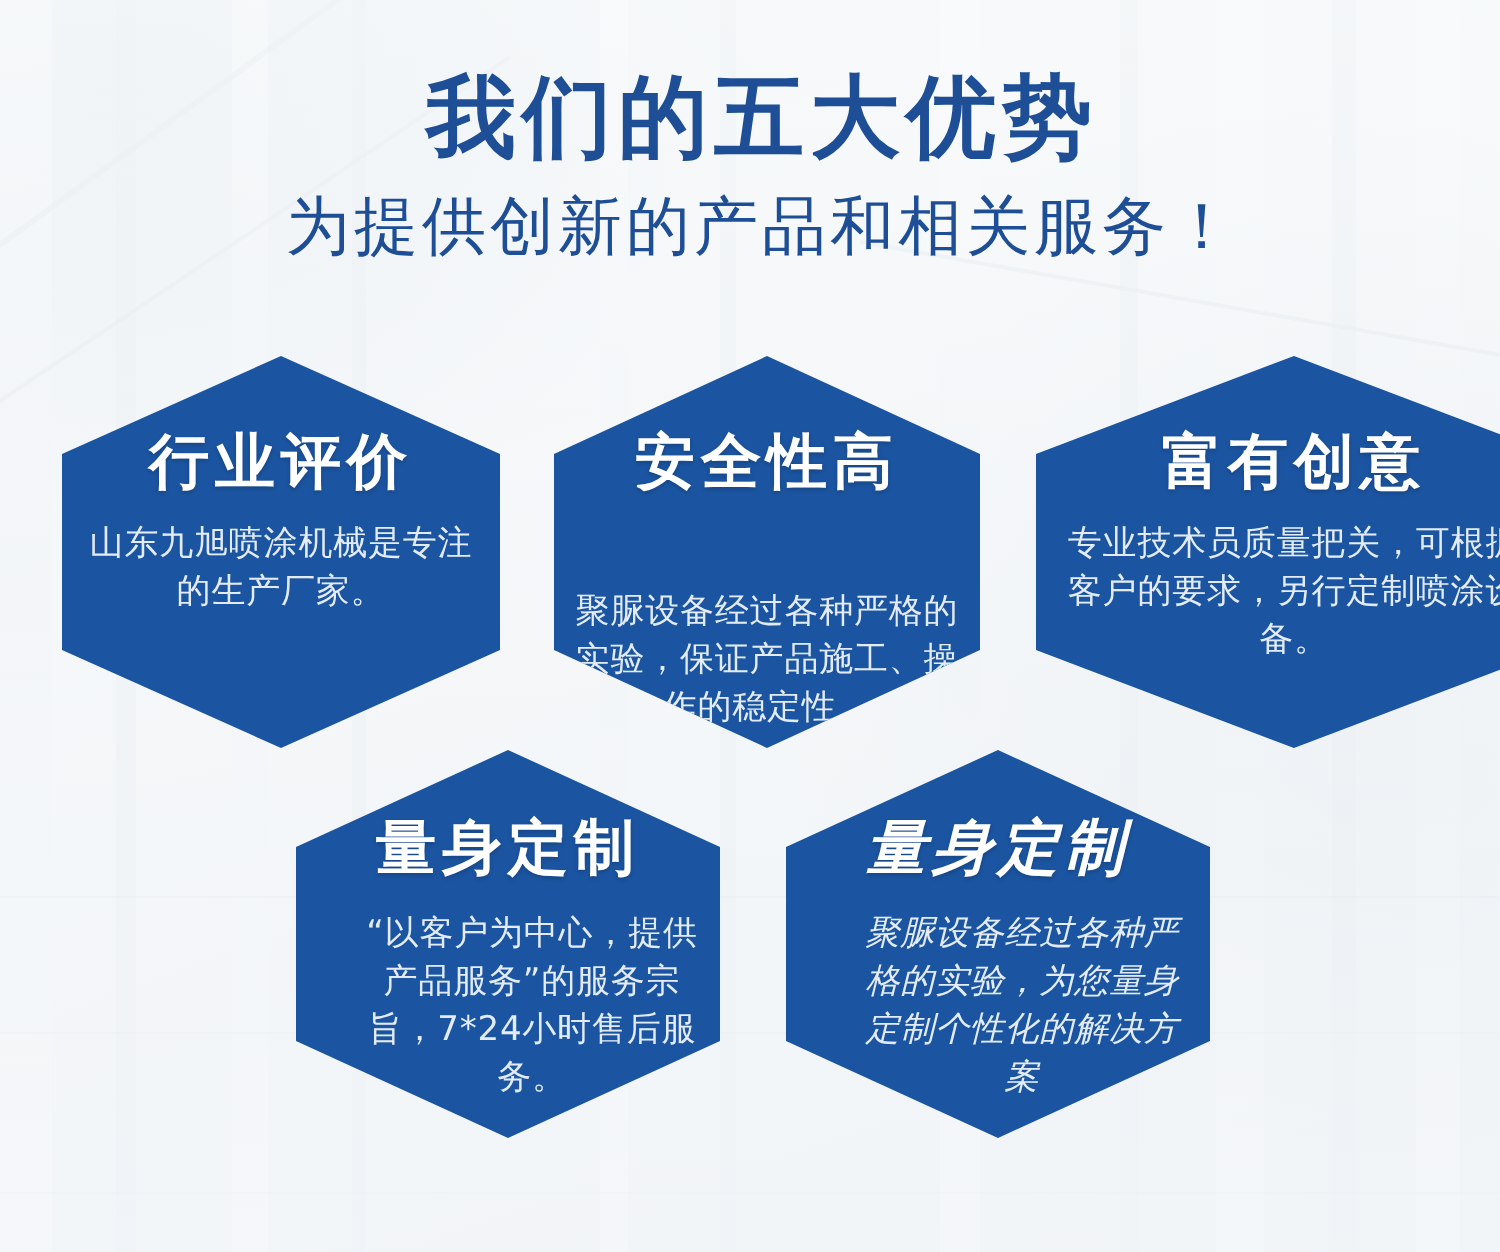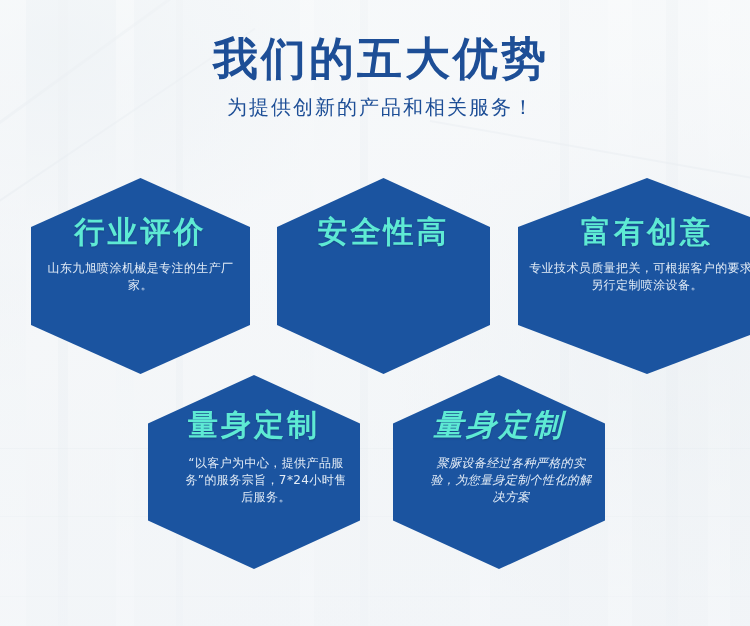--- a/index.html
+++ b/index.html
@@ -70,21 +70,21 @@
     font-family:"DejaVu Sans","Liberation Sans",sans-serif;
     font-size:45px;
     font-weight:700;
     letter-spacing:3px;
     color:#1d4e96;
     line-height:1.1;
   }
 
   .subtitle {
     margin-top:12px;
-    font-size:20px;
+    font-size:32px;
     font-weight:500;
     letter-spacing:2px;
     color:#1d4e96;
     line-height:1.1;
   }
 
   
   .hex {
     position:absolute;
     background:#1b54a0;
@@ -92,31 +92,31 @@
     -webkit-clip-path:polygon(50% 0%, 100% 25%, 100% 75%, 50% 100%, 0% 75%, 0% 25%);
     display:flex;
     flex-direction:column;
     align-items:center;
     justify-content:flex-start;
     text-align:center;
     overflow:hidden;
   }
 
   .hex-title {
-    color:#5eead4;
+    color:#ffffff;
     font-size:30px;
     font-weight:700;
     letter-spacing:3px;
     line-height:1.05;
     text-shadow:0 1px 2px rgba(0,0,0,0.18);
   }
 
   .hex-body {
     color:#e3ecf6;
-    font-size:12px;
+    font-size:17px;
     font-weight:400;
     line-height:1.42;
     letter-spacing:0.4px;
     padding:0 10px;
     max-width:100%;
   }
 
   
   .hex-1 { left:31px;  top:178px; width:219px; height:196px; padding-top:38px; }
   .hex-2 { left:277px; top:178px; width:213px; height:196px; padding-top:38px;gap:34px; }
@@ -166,20 +166,21 @@
     <div class="subtitle">为提供创新的产品和相关服务！</div>
   </div>
 
   <div class="hex hex-1">
     <div class="hex-title">行业评价</div>
     <div class="hex-body">山东九旭喷涂机械是专注的生产厂家。</div>
   </div>
 
   <div class="hex hex-2">
     <div class="hex-title">安全性高</div>
+    <div class="hex-body">聚脲设备经过各种严格的实验，保证产品施工、操作的稳定性。</div>
   </div>
 
   <div class="hex hex-3">
     <div class="hex-title">富有创意</div>
     <div class="hex-body">专业技术员质量把关，可根据客户的要求，另行定制喷涂设备。</div>
   </div>
 
   <div class="hex hex-4">
     <div class="hex-title">量身定制</div>
     <div class="hex-body">“以客户为中心，提供产品服务”的服务宗旨，7*24小时售后服务。</div>

